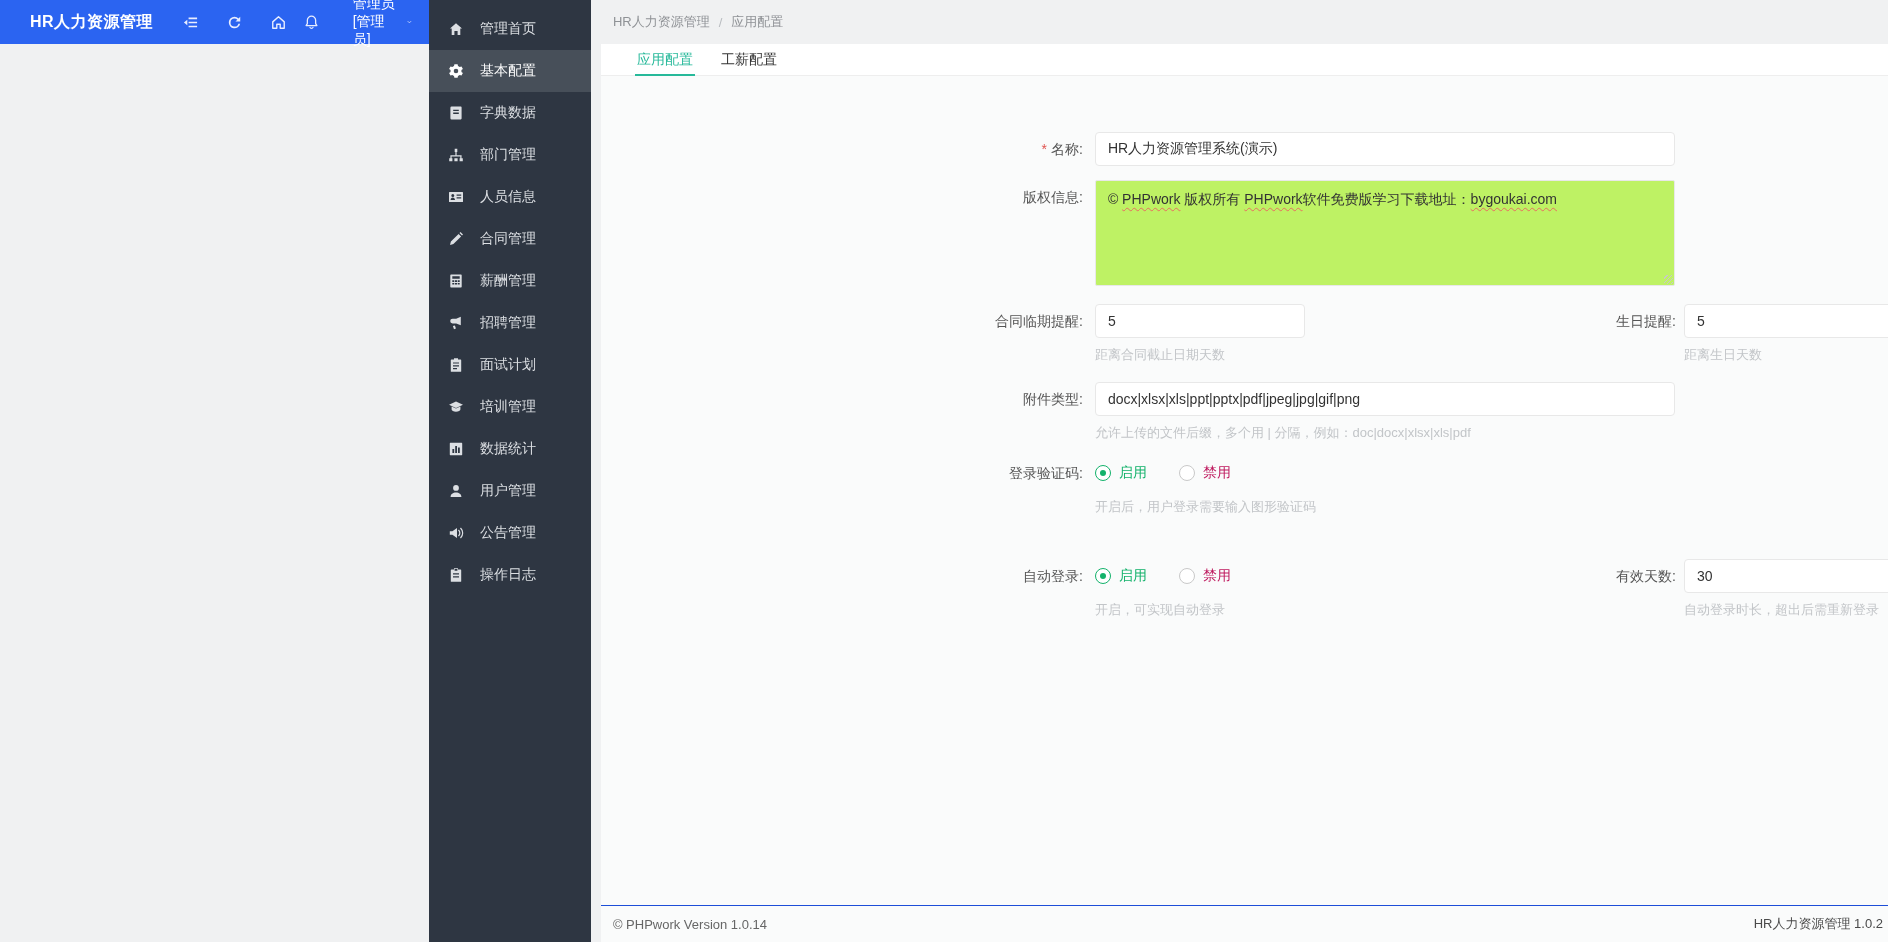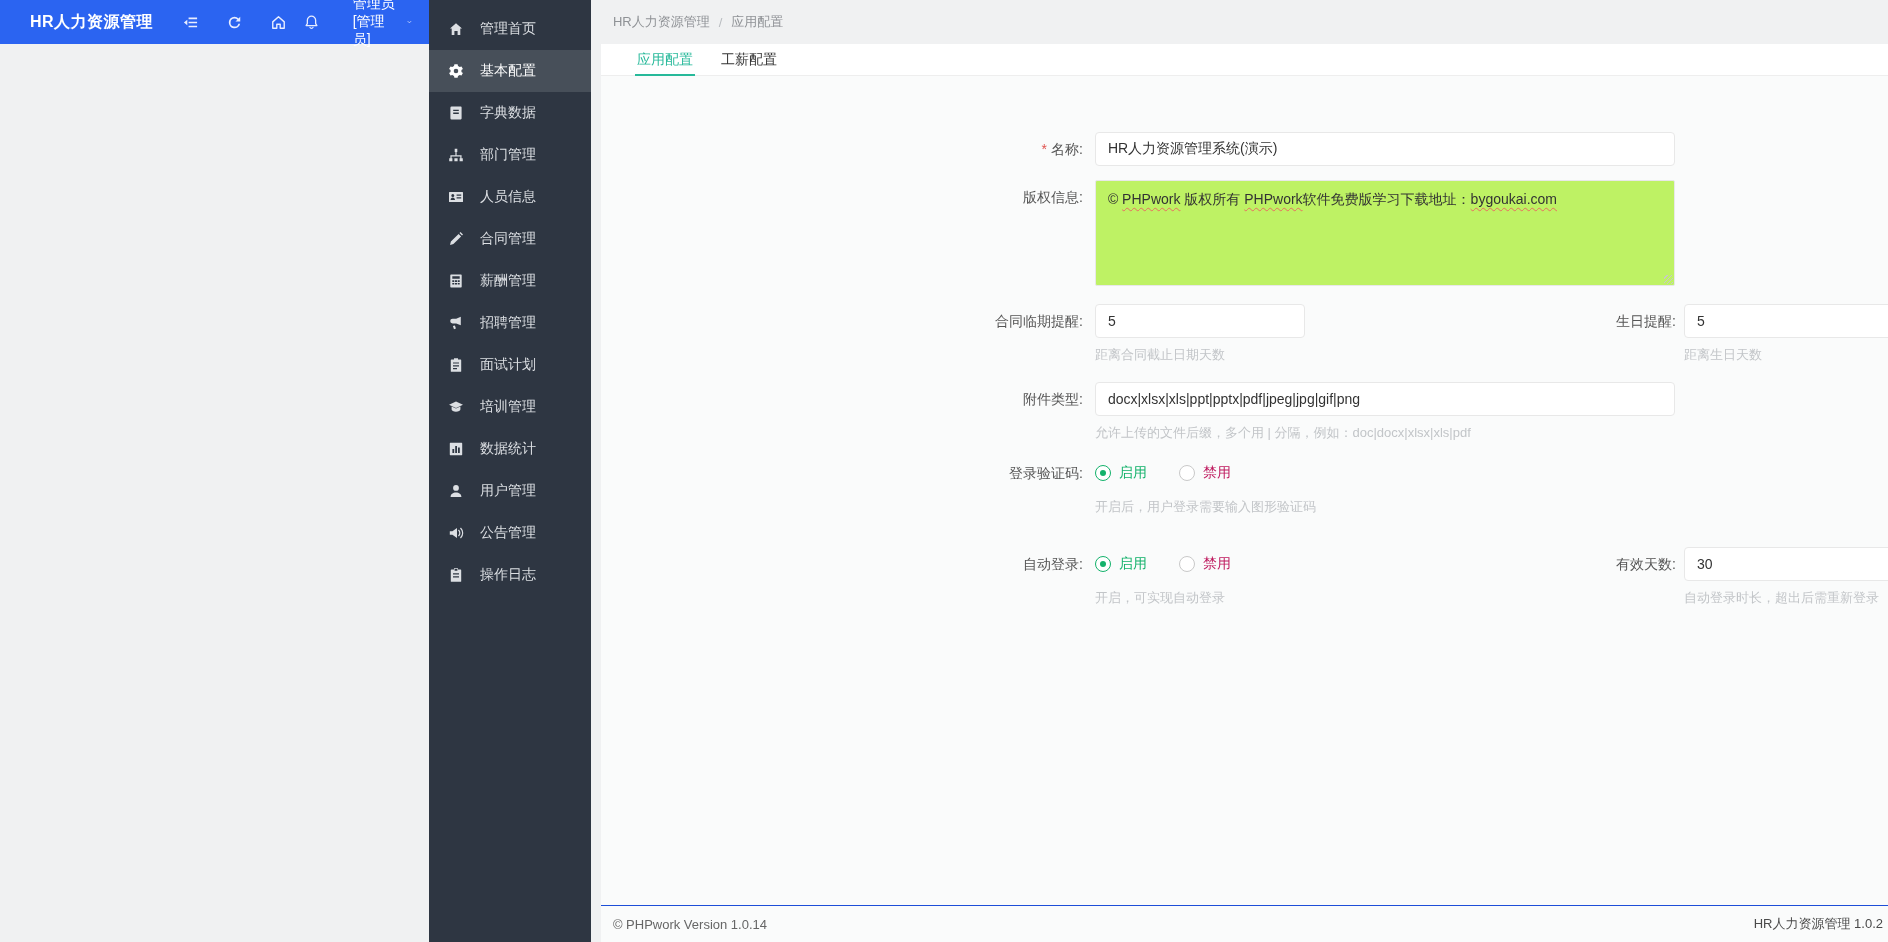--- a/index.html
+++ b/index.html
@@ -42,21 +42,21 @@
   
   .form{flex:1;padding-top:56px;overflow:hidden;}
   .frow{display:flex;position:relative;}
   .flabel{flex:0 0 482px;width:482px;text-align:right;font-size:14px;color:#555;line-height:34px;white-space:nowrap;}
   .req{color:var(--red);margin-right:4px;font-size:14px;}
   .fbody{margin-left:12px;}
   input.txt{height:34px;border:1px solid #e8e8e8;background:#fff;border-radius:4px;padding:0 12px;font-size:14px;color:#333;font-family:inherit;width:580px;outline:none;}
   input.short{width:210px;}
   input.rfield{width:245px;}
   .help{margin-top:8px;font-size:13px;color:#c2c5c8;}
-  .mb14{margin-bottom:14px;} .mb18{margin-bottom:18px;} .mb12{}
+  .mb14{margin-bottom:14px;} .mb18{margin-bottom:18px;} .mb12{margin-bottom:12px;}
   .minh91{min-height:91px;}
 
   .txtarea{width:580px;height:106px;border:1px solid #e8e8e8;background:#bef264;border-radius:2px;padding:8px 12px;font-size:14px;color:#333;line-height:1.5;position:relative;cursor:text;}
   .txtarea::after{content:"";position:absolute;right:1px;bottom:1px;width:9px;height:9px;
     background:repeating-linear-gradient(135deg,transparent 0 2px,#c8c8c8 2px 3px);}
   .misspell{text-decoration-line:underline;text-decoration-style:wavy;text-decoration-color:#e6705f;text-decoration-thickness:1px;text-underline-offset:3px;}
 
   .rcol{position:absolute;left:930px;top:0;display:flex;}
   .flabel2{flex:0 0 145px;width:145px;text-align:right;font-size:14px;color:#555;line-height:34px;white-space:nowrap;}
   .fbody2{margin-left:8px;}

